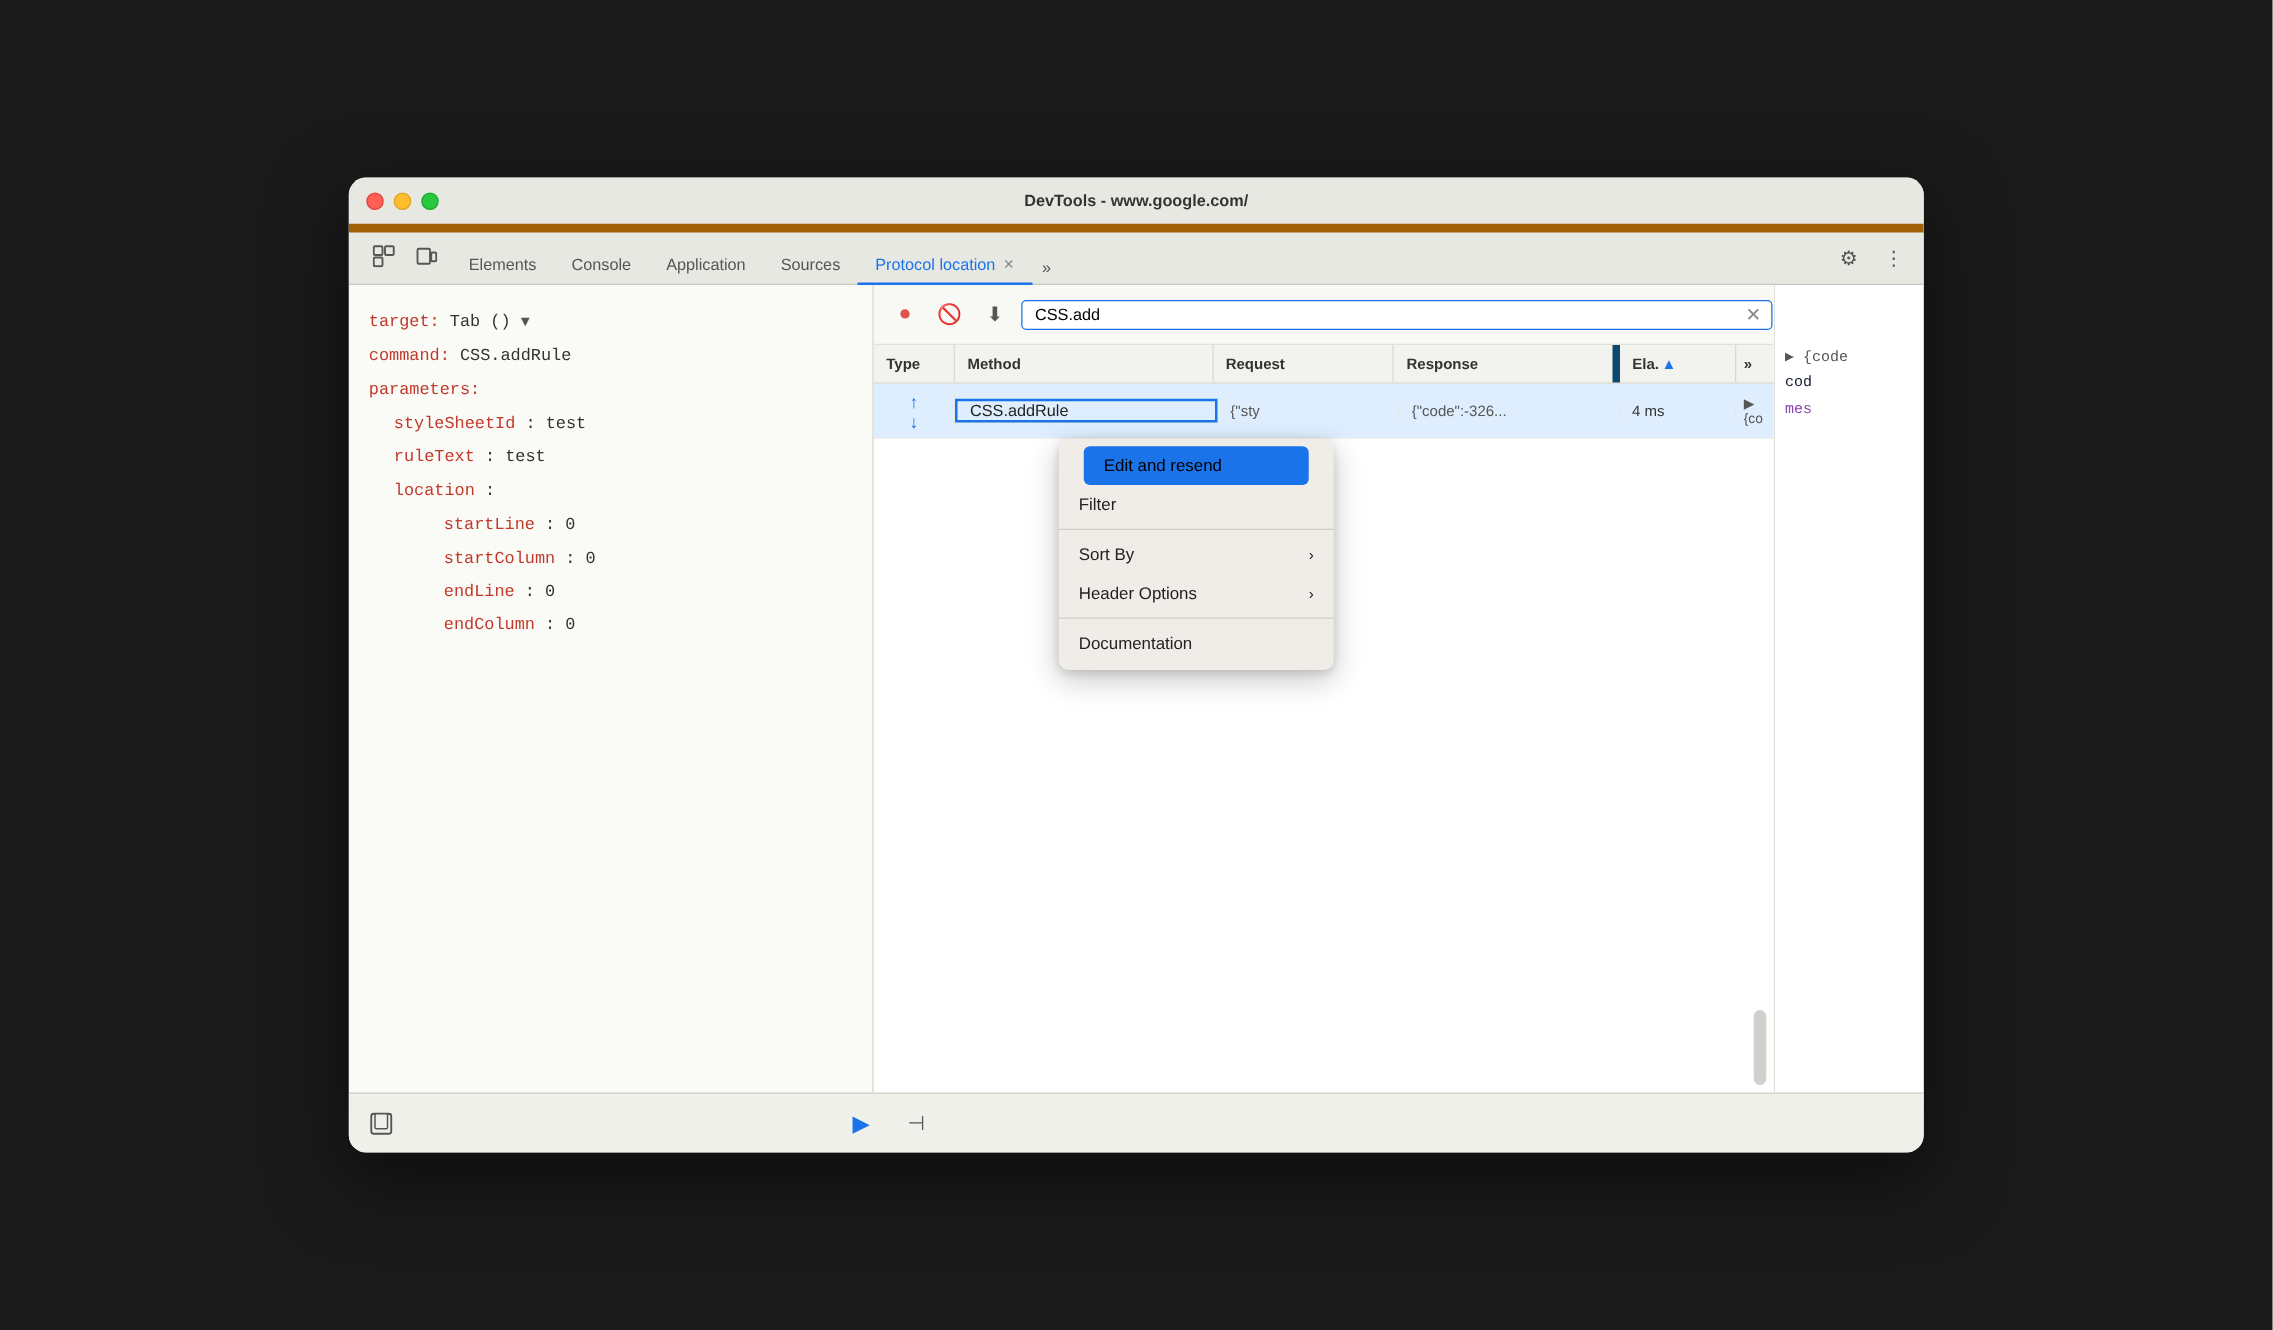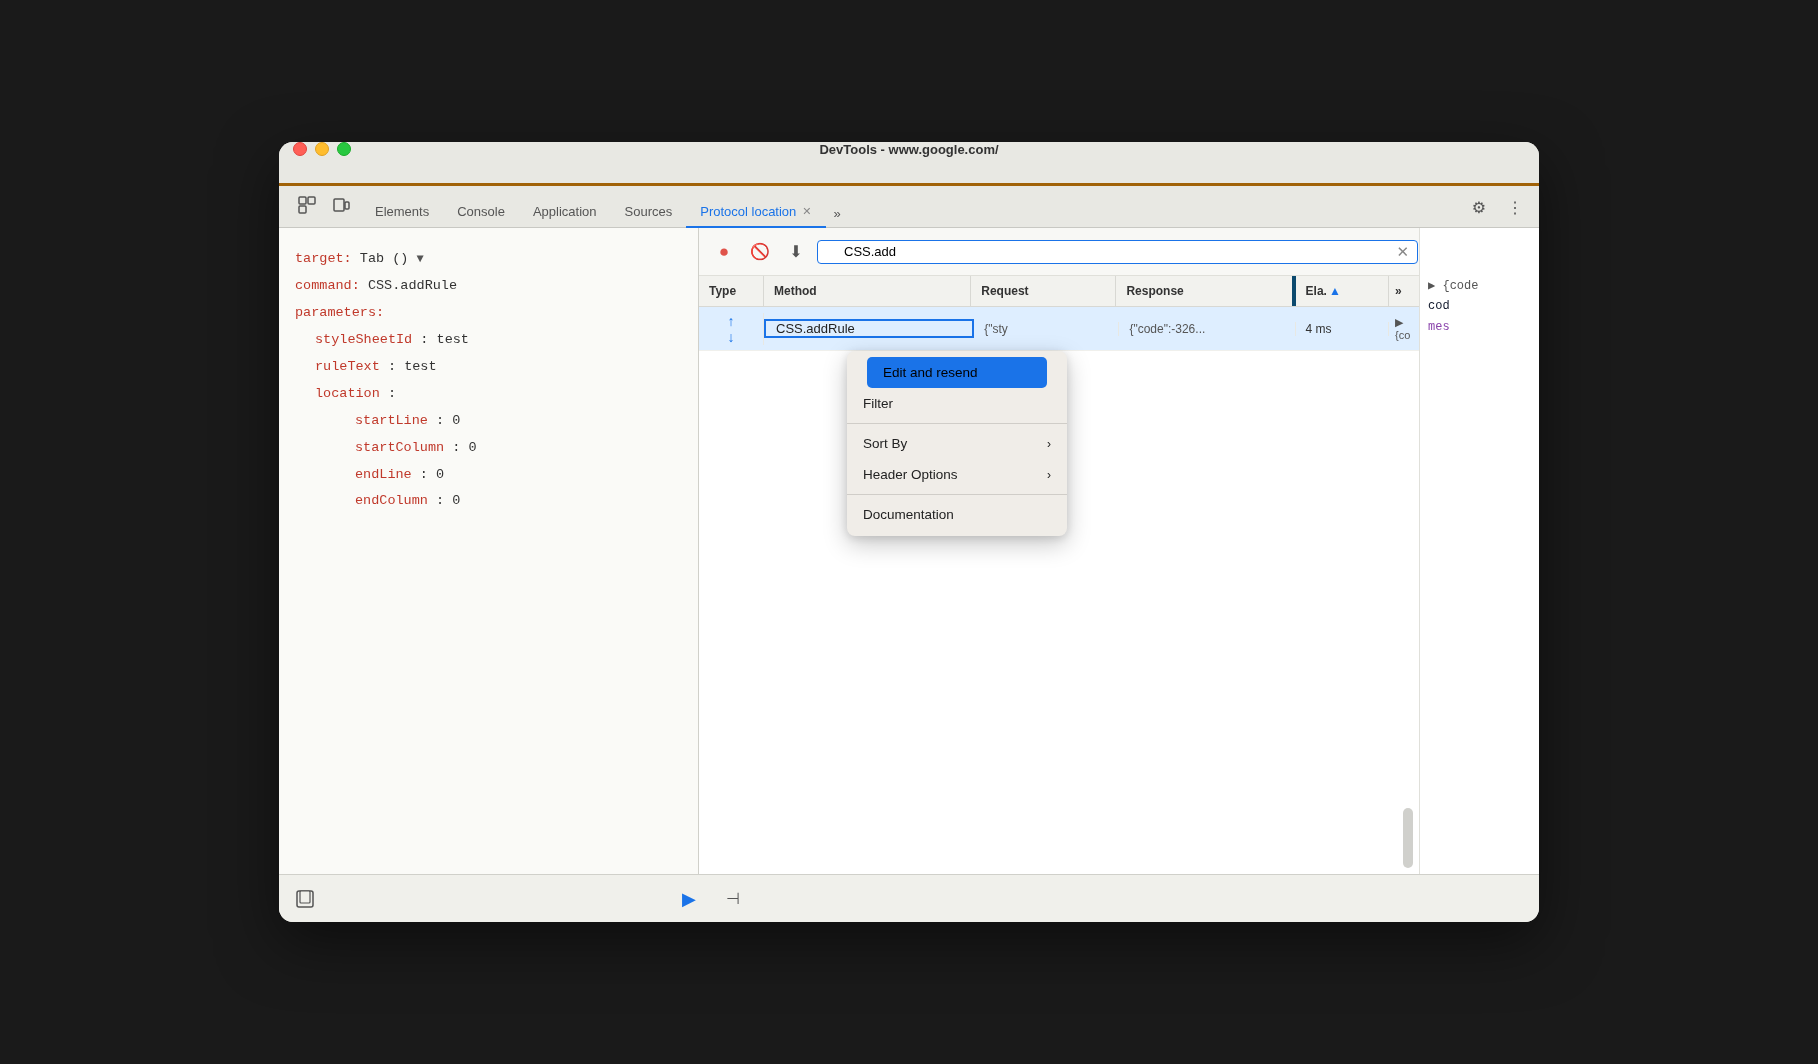--- a/index.html
+++ b/index.html
@@ -18,23 +18,24 @@
       border-radius: 14px;
       box-shadow: 0 20px 60px rgba(0,0,0,0.5);
       overflow: hidden;
       display: flex;
       flex-direction: column;
     }
     .title-bar {
       background: #e8e8e3;
       height: 44px;
       display: flex;
+      align-items: center;
       justify-content: center;
       position: relative;
-      border-bottom: 3px solid #a16207;
+      border-bottom: 7px solid #a16207;
       flex-shrink: 0;
     }
     .traffic-lights {
       position: absolute;
       left: 14px;
       display: flex;
       gap: 8px;
       align-items: center;
     }
     .traffic-light {
@@ -168,21 +169,21 @@
       border-radius: 4px;
     }
     .stop-btn { color: #e0534a; font-size: 16px; }
     .clear-btn { color: #555; font-size: 16px; }
     .download-btn { color: #555; font-size: 16px; }
     .search-box {
       flex: 1;
       height: 24px;
       border: 1.5px solid #1a73e8;
       border-radius: 4px;
-      padding: 0 28px 0 26px;
+      padding: 0 28px 0 10px;
       font-size: 13px;
       outline: none;
       background: #fff;
     }
     .search-clear {
       margin-left: -28px;
       color: #888;
       cursor: pointer;
       font-size: 15px;
     }
@@ -191,21 +192,21 @@
       background: #f2f2ee;
       border-bottom: 1px solid #d8d8d3;
       font-size: 12px;
       font-weight: 600;
       color: #333;
       flex-shrink: 0;
     }
     .col-type { width: 65px; padding: 8px 10px; border-right: 1px solid #d8d8d3; }
     .col-method { flex: 1.8; padding: 8px 10px; border-right: 1px solid #d8d8d3; min-width: 0; }
     .col-request { flex: 1.2; padding: 8px 10px; border-right: 1px solid #d8d8d3; min-width: 0; }
-    .col-response { flex: 1.5; padding: 8px 10px; border-right: 4px solid #0c4a6e; min-width: 0; }
+    .col-response { flex: 1.5; padding: 8px 10px; border-right: 6px solid #0c4a6e; min-width: 0; }
     .col-ela { flex: 0.7; padding: 8px 10px; border-right: 1px solid #d8d8d3; min-width: 0; display: flex; align-items: flex-start; gap: 2px; }
     .col-more { width: 30px; padding: 8px 6px; }
     .sort-arrow { color: #1a73e8; }
     .table-body { flex: 1; overflow: hidden; position: relative; }
     .table-row {
       display: flex;
       border-bottom: 1px solid #f0f0ec;
       background: #deeeff;
       height: 44px;
       align-items: center;

